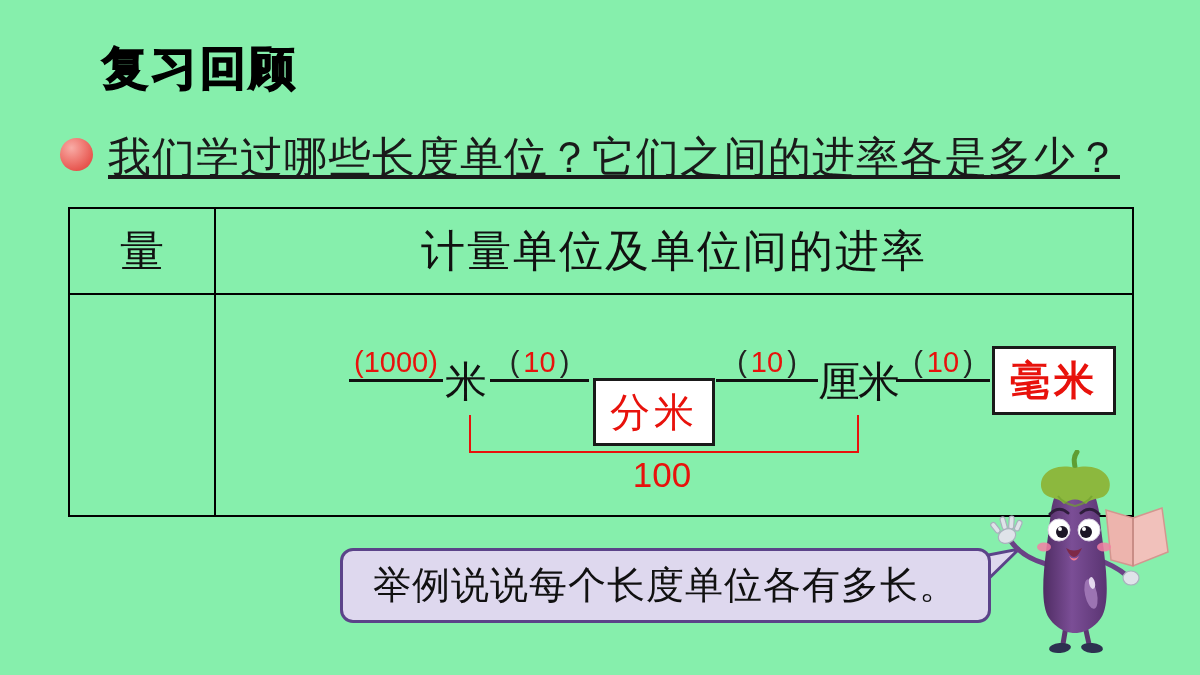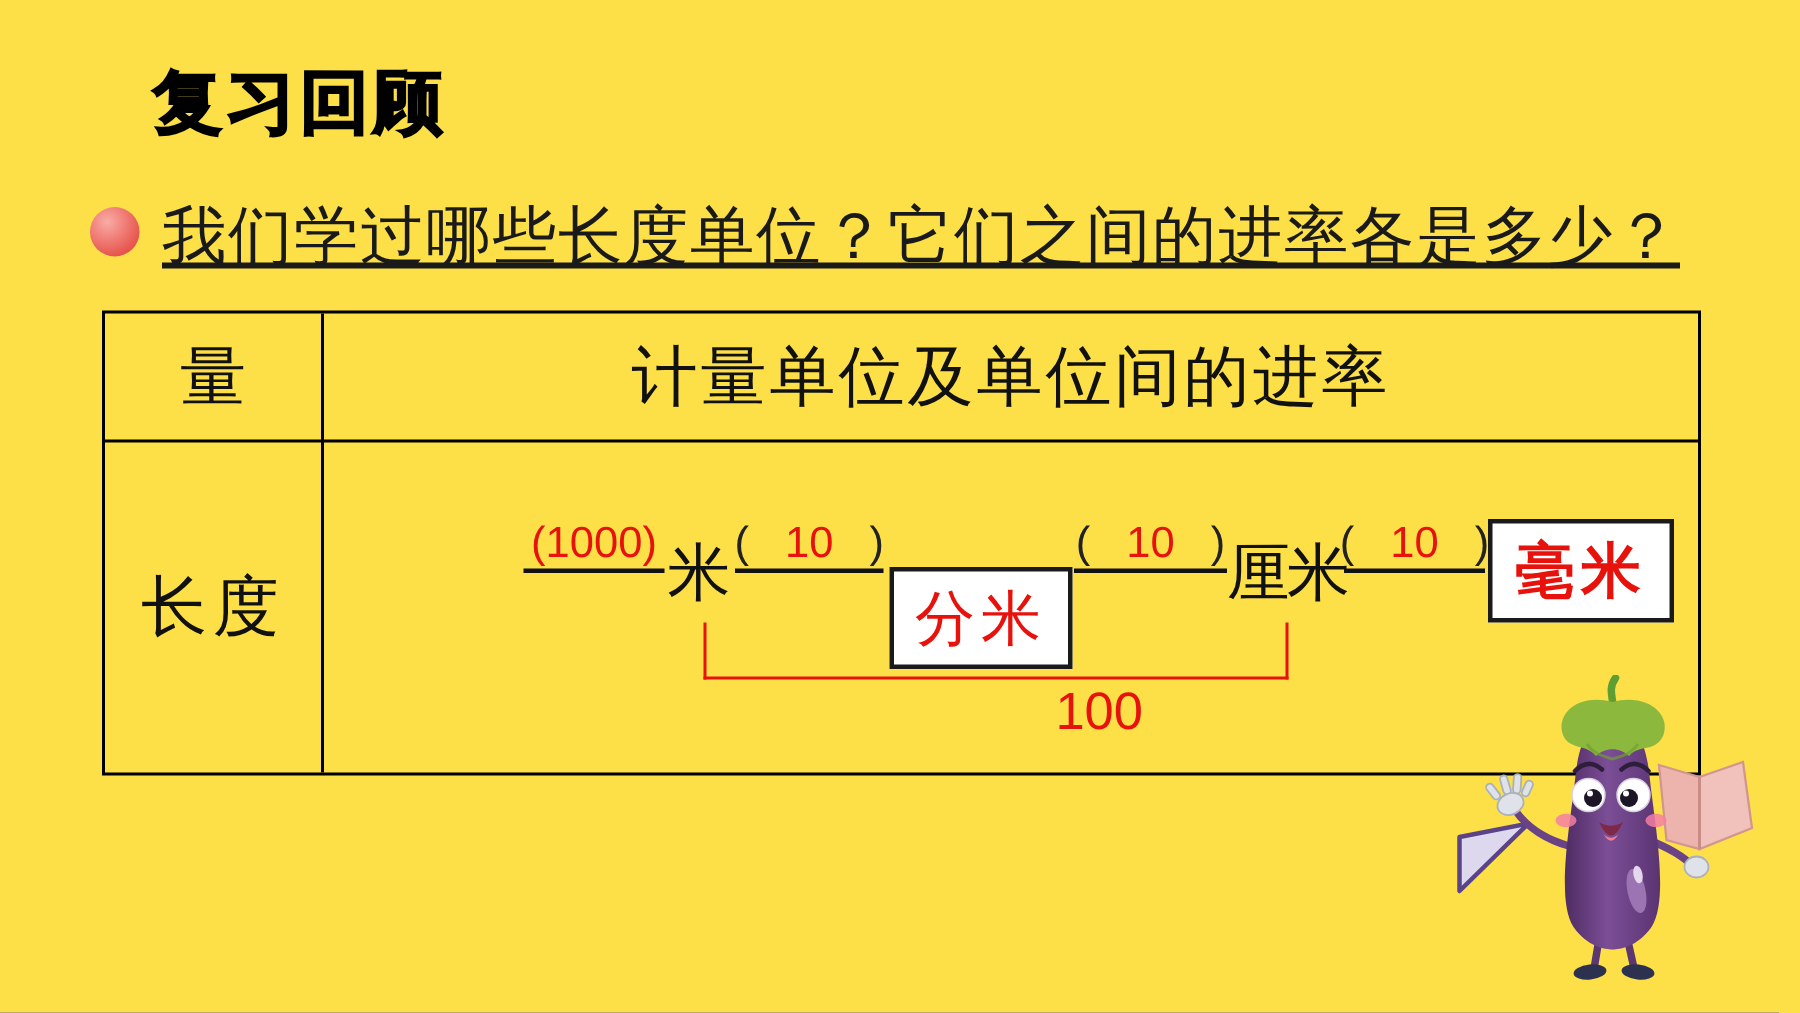--- a/index.html
+++ b/index.html
@@ -1,17 +1,17 @@
 <!DOCTYPE html>
 <html><head>
 <meta charset="utf-8">
 <style>
   html,body{margin:0;padding:0;background:#888;}
   .slide{
-    position:relative;width:1200px;height:675px;background:#fde047;
+    position:relative;width:1200px;height:675px;background:#86efac;
     overflow:hidden;font-family:"Liberation Sans","DejaVu Sans",sans-serif;color:#111;
   }
   
   .title{
     position:absolute;left:102px;top:38px;font-size:46px;font-weight:900;
     letter-spacing:3px;color:#000;-webkit-text-stroke:1.6px #000;
   }
   .bullet{
     position:absolute;left:60px;top:138px;width:33px;height:33px;border-radius:50%;
     background:radial-gradient(circle at 35% 30%, #f8aca6 0%, #f07e77 38%, #e7564f 72%, #d6423b 100%);
@@ -43,31 +43,31 @@
   .uword{position:absolute;top:145px;font-size:42px;color:#111;white-space:nowrap;}
   .word-m{left:375px;}
   .word-cm{left:748px;letter-spacing:-2px;}
   .conn{
     position:absolute;top:133px;height:37px;display:flex;align-items:flex-end;justify-content:center;
     border-bottom:3px solid #111;font-size:29px;line-height:33px;white-space:nowrap;
   }
   .conn .num{color:var(--red);}
   .conn .paren{color:#222;}
   .conn.allred .paren{color:var(--red);}
-  .conn.spaced .num{margin:0 24px;}
+  .conn.spaced .num{margin:0 4px;}
   .conn-km-m{left:279px;width:94px;}
   .conn-m-dm{left:420px;width:99px;}
   .conn-dm-cm{left:646px;width:102px;}
   .conn-cm-mm{left:826px;width:94px;}
   .bracket{
     position:absolute;left:399px;top:206px;width:386px;height:36px;
     border-left:2px solid var(--red);border-right:2px solid var(--red);border-bottom:2px solid var(--red);
   }
   .bracket-label{
-    position:absolute;left:492px;top:246px;width:200px;text-align:right;
+    position:absolute;left:492px;top:246px;width:200px;text-align:center;
     font-size:35px;color:var(--red);
   }
   
   .tail-svg{position:absolute;left:955px;top:542px;z-index:3;}
   .bubble{
     position:absolute;left:340px;top:548px;width:645px;height:69px;z-index:4;
     background:var(--bubble-fill);border:3px solid var(--bubble-border);border-radius:13px;
     display:flex;align-items:center;justify-content:center;font-size:38px;color:#111;letter-spacing:1px;
   }
   
@@ -82,21 +82,20 @@
 
   <div class="bullet"></div>
   <div class="question">我们学过哪些长度单位？它们之间的进率各是多少？</div>
 
   <div class="table">
     <div class="t-col-divider"></div>
     <div class="t-row-divider"></div>
 
     <div class="t-cell cell-quantity kaiti">量</div>
     <div class="t-cell cell-units-header kaiti">计量单位及单位间的进率</div>
-    <div class="t-cell cell-row-label kaiti">长度</div>
 
 
     <div class="conn allred conn-km-m">
       <span class="paren">(</span>
         <span class="num">1000</span>
         <span class="paren">)</span>
     </div>
 
     <div class="uword word-m kaiti">米</div>
 
@@ -125,20 +124,21 @@
     <div class="ubox box-mm kaiti">毫米</div>
 
     <div class="bracket"></div>
     <div class="bracket-label">100</div>
   </div>
 
   <svg class="tail-svg" width="70" height="62" viewBox="0 0 70 62">
     <polygon points="18,16 64,7 18,52" fill="#ded8ee" stroke="#5b4389" stroke-width="3" stroke-linejoin="round"></polygon>
   </svg>
 
+  <div class="bubble kaiti">举例说说每个长度单位各有多长。</div>
 
   <svg class="mascot" width="192" height="208" viewBox="0 0 192 208">
     <defs>
       <linearGradient id="eg-body" x1="0" y1="0" x2="1" y2="0">
         <stop offset="0" stop-color="#4f2c63"></stop>
         <stop offset="0.45" stop-color="#7b4e96"></stop>
         <stop offset="1" stop-color="#5a3472"></stop>
       </linearGradient>
     </defs>
 

